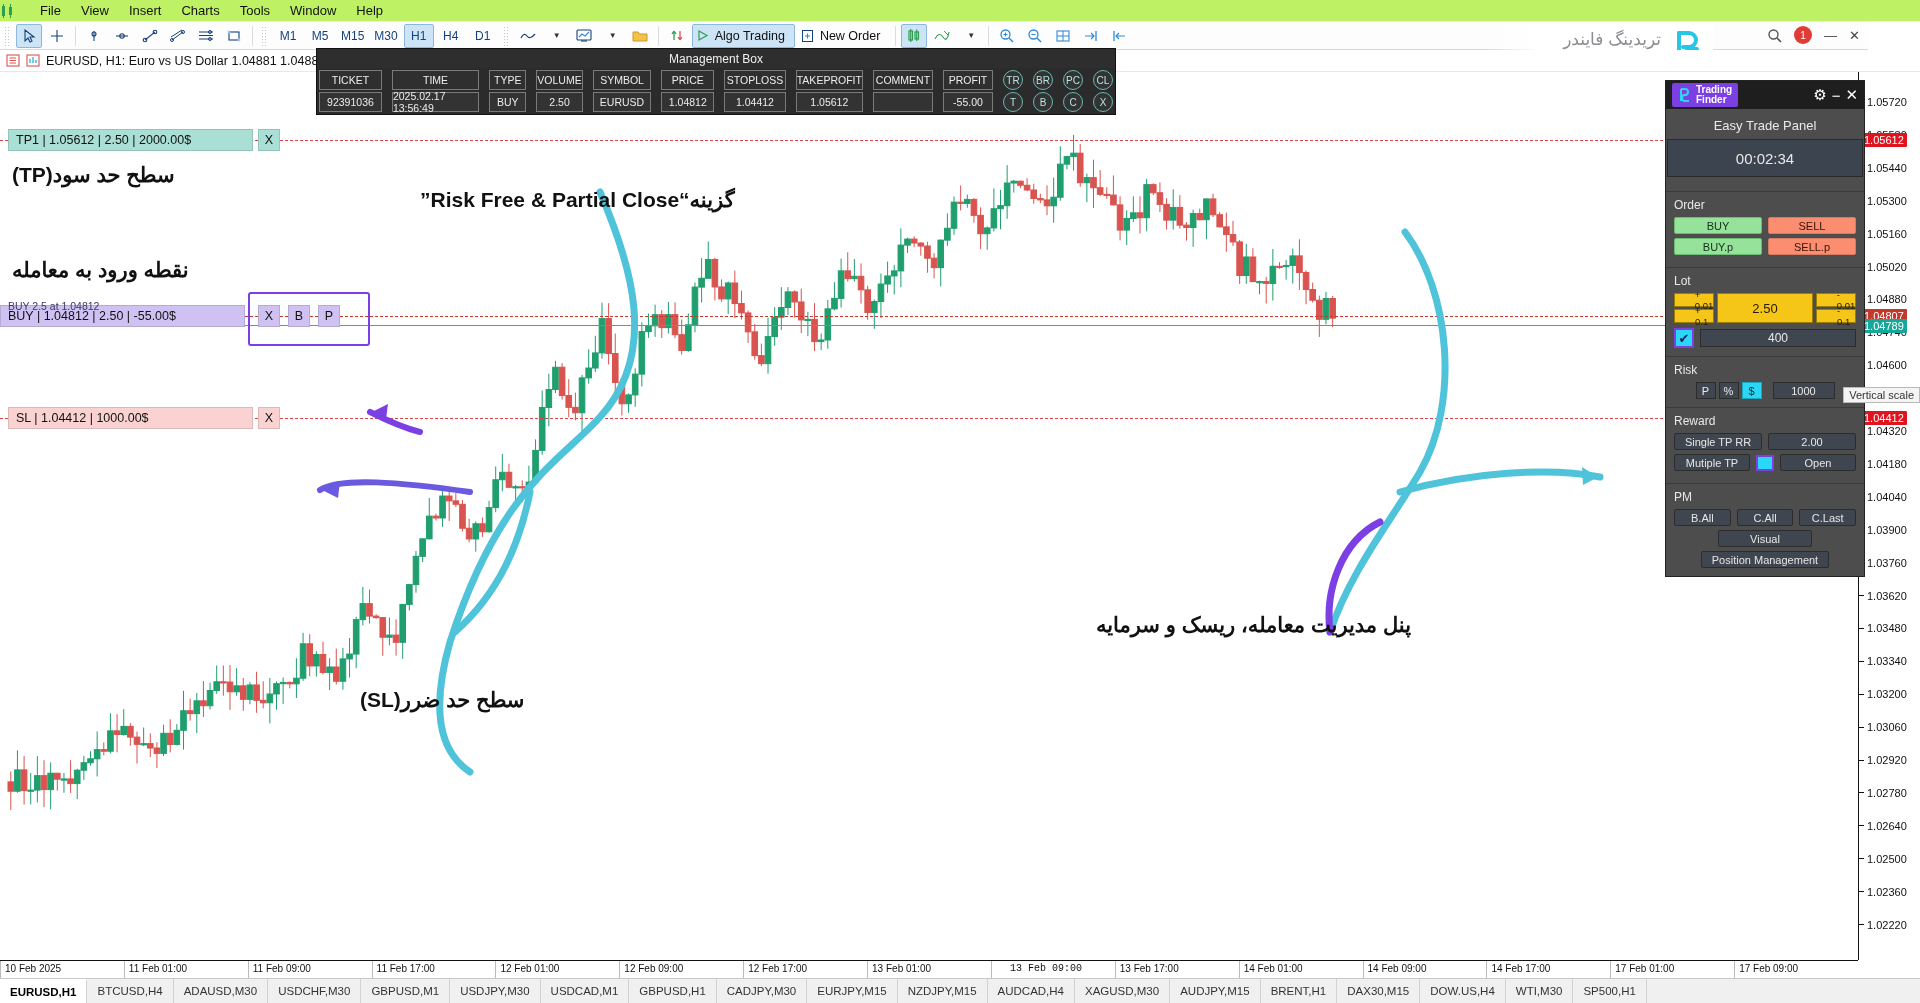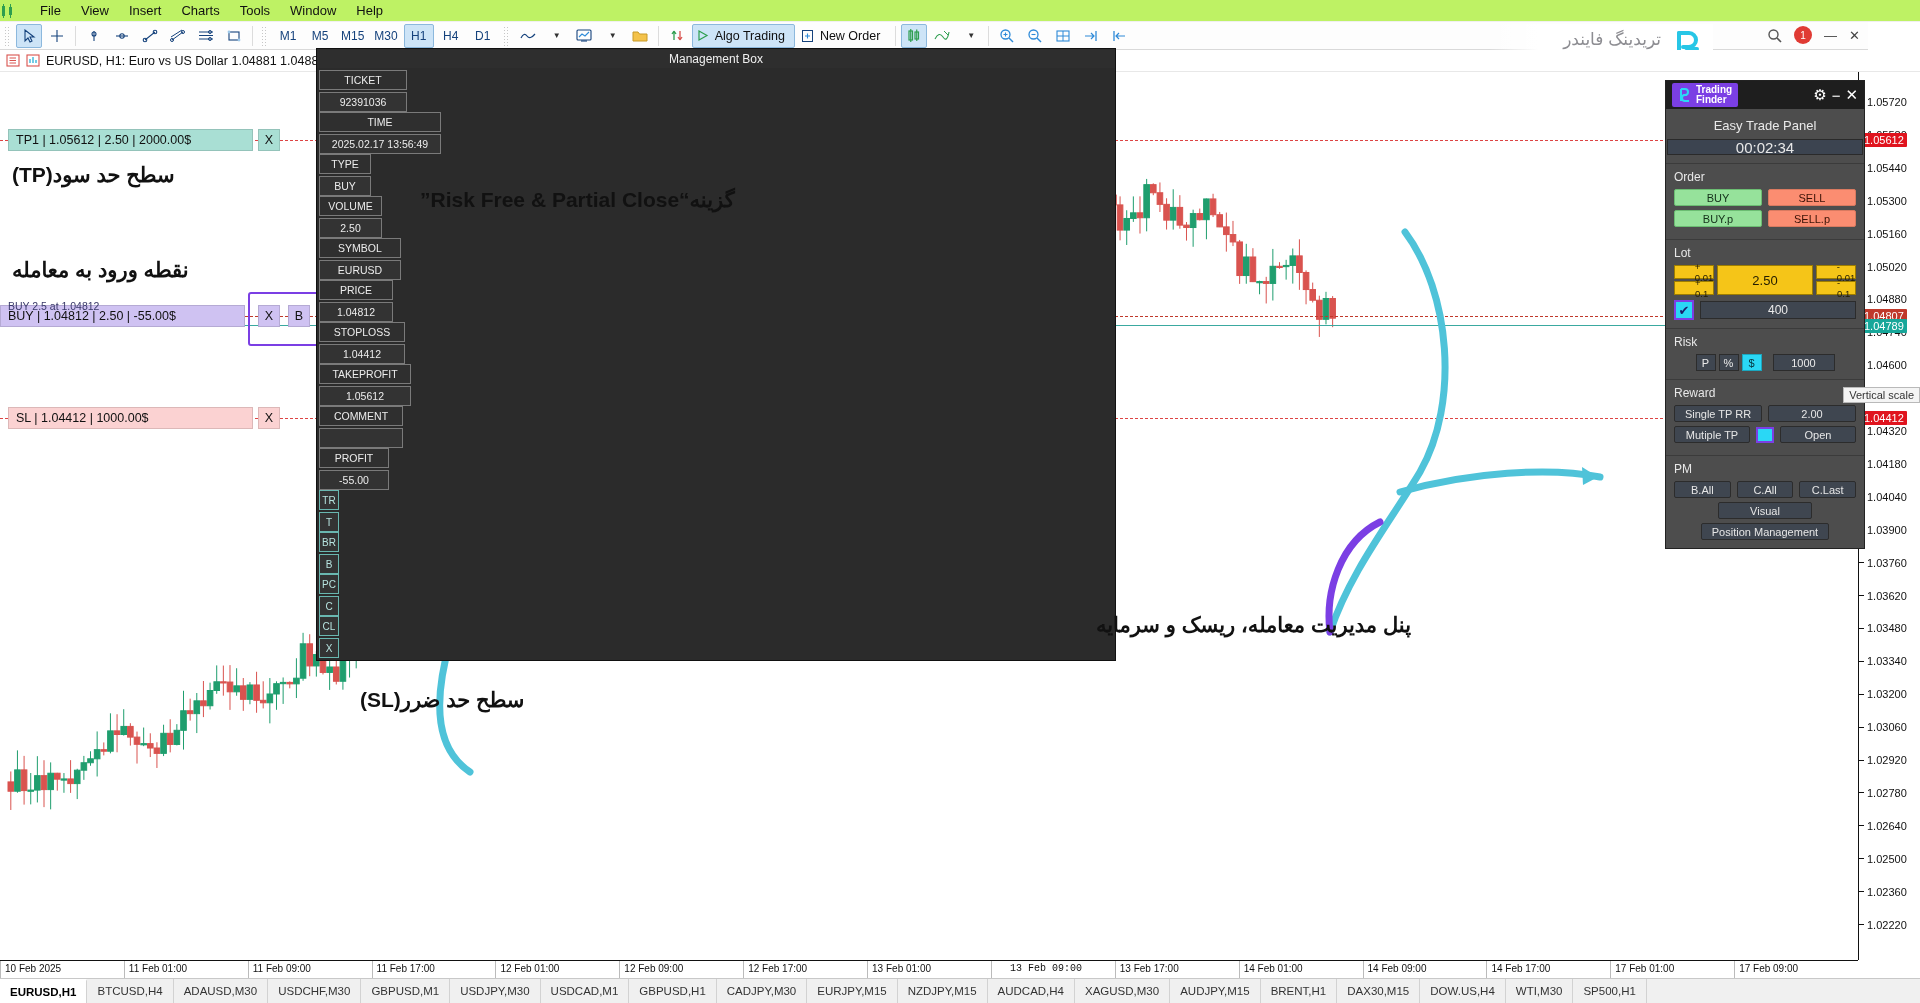--- a/index.html
+++ b/index.html
@@ -123,28 +123,28 @@
   
   .mgmt-box {
     position: absolute; top: 48px; left: 316px; width: 800px;
     background: #2b2b2b; border: 1px solid #111; z-index: 7;
     font-size: 11px; color: #e9e9e9;
   }
   .mgmt-title {
     height: 19px; display: flex; align-items: center; justify-content: center;
     background: #2e2e2e; font-size: 12px; color: #f0f0f0;
   }
-  .mgmt-grid { display: flex; padding: 2px; gap: 0; flex-direction: column; }
+  .mgmt-grid { display: flex; padding: 2px; gap: 10px; }
   .mgmt-col { display: flex; flex-direction: column; gap: 2px; }
   .mgmt-cell {
     height: 20px; display: flex; align-items: center; justify-content: center;
     background: #333; border: 1px solid #7a7a7a; font-size: 10.5px; color: #ececec;
   }
   .mgmt-cell.hdr { background: #2f2f2f; }
-  .mgmt-cell.mini { width: 20px; border-color: #69b7b0; color: #b6e3df; font-size: 10px; }
+  .mgmt-cell.mini { width: 20px; border-color: #69b7b0; color: #b6e3df; font-size: 10px; border-radius: 10px; }
 
   
   .etp {
     position: absolute; top: 80px; right: 55px; width: 200px;
     background: #4d4d4d; border: 1px solid #222; z-index: 9;
     font-family: "Liberation Sans", sans-serif; color: #eaeaea;
   }
   .etp-title {
     height: 28px; background: #1e1e1e; display: flex; align-items: center;
     justify-content: space-between; padding: 0 6px;
@@ -152,23 +152,23 @@
   .etp-logo {
     display: flex; align-items: center; gap: 4px; background: #7b3fe4;
     padding: 2px 6px; border-radius: 2px;
   }
   .etp-logo-txt { font-size: 10px; line-height: 1.02; color: #fff; font-weight: bold; }
   .etp-wctl { display: flex; align-items: center; gap: 5px; font-size: 15px; color: #fff; }
   .etp-sec { padding: 6px 8px 8px; border-top: 1px solid #3b3b3b; }
   .etp-h { font-size: 12px; color: #e8e8e8; margin-bottom: 5px; }
   .etp-center { text-align: center; font-size: 13px; color: #e9e9e9; margin: 5px 0 6px; }
   .etp-timer {
-    height: 16px; background: #3c4450; border: 1px solid #2a2a2a;
+    height: 38px; background: #3c4450; border: 1px solid #2a2a2a;
     display: flex; align-items: center; justify-content: center;
-    font-size: 15px; color: #e8e8e8; margin-bottom: 0;
+    font-size: 15px; color: #e8e8e8; margin-bottom: 6px;
   }
   .etp-row { display: flex; gap: 6px; margin-bottom: 4px; }
   .etp-btn {
     flex: 1; height: 17px; display: flex; align-items: center;
     justify-content: center; font-size: 11px; border-radius: 2px;
     background: #3f4650; color: #e6e6e6; border: 1px solid #2c2c2c; cursor: default;
   }
   .etp-btn.buy  { background: #96e29b; color: #14301a; border-color: #6bbd72; }
   .etp-btn.sell { background: #fb8d71; color: #3a1206; border-color: #d9毛; border-color:#d97a60; }
   .lot-row { display: flex; align-items: stretch; gap: 3px; }

